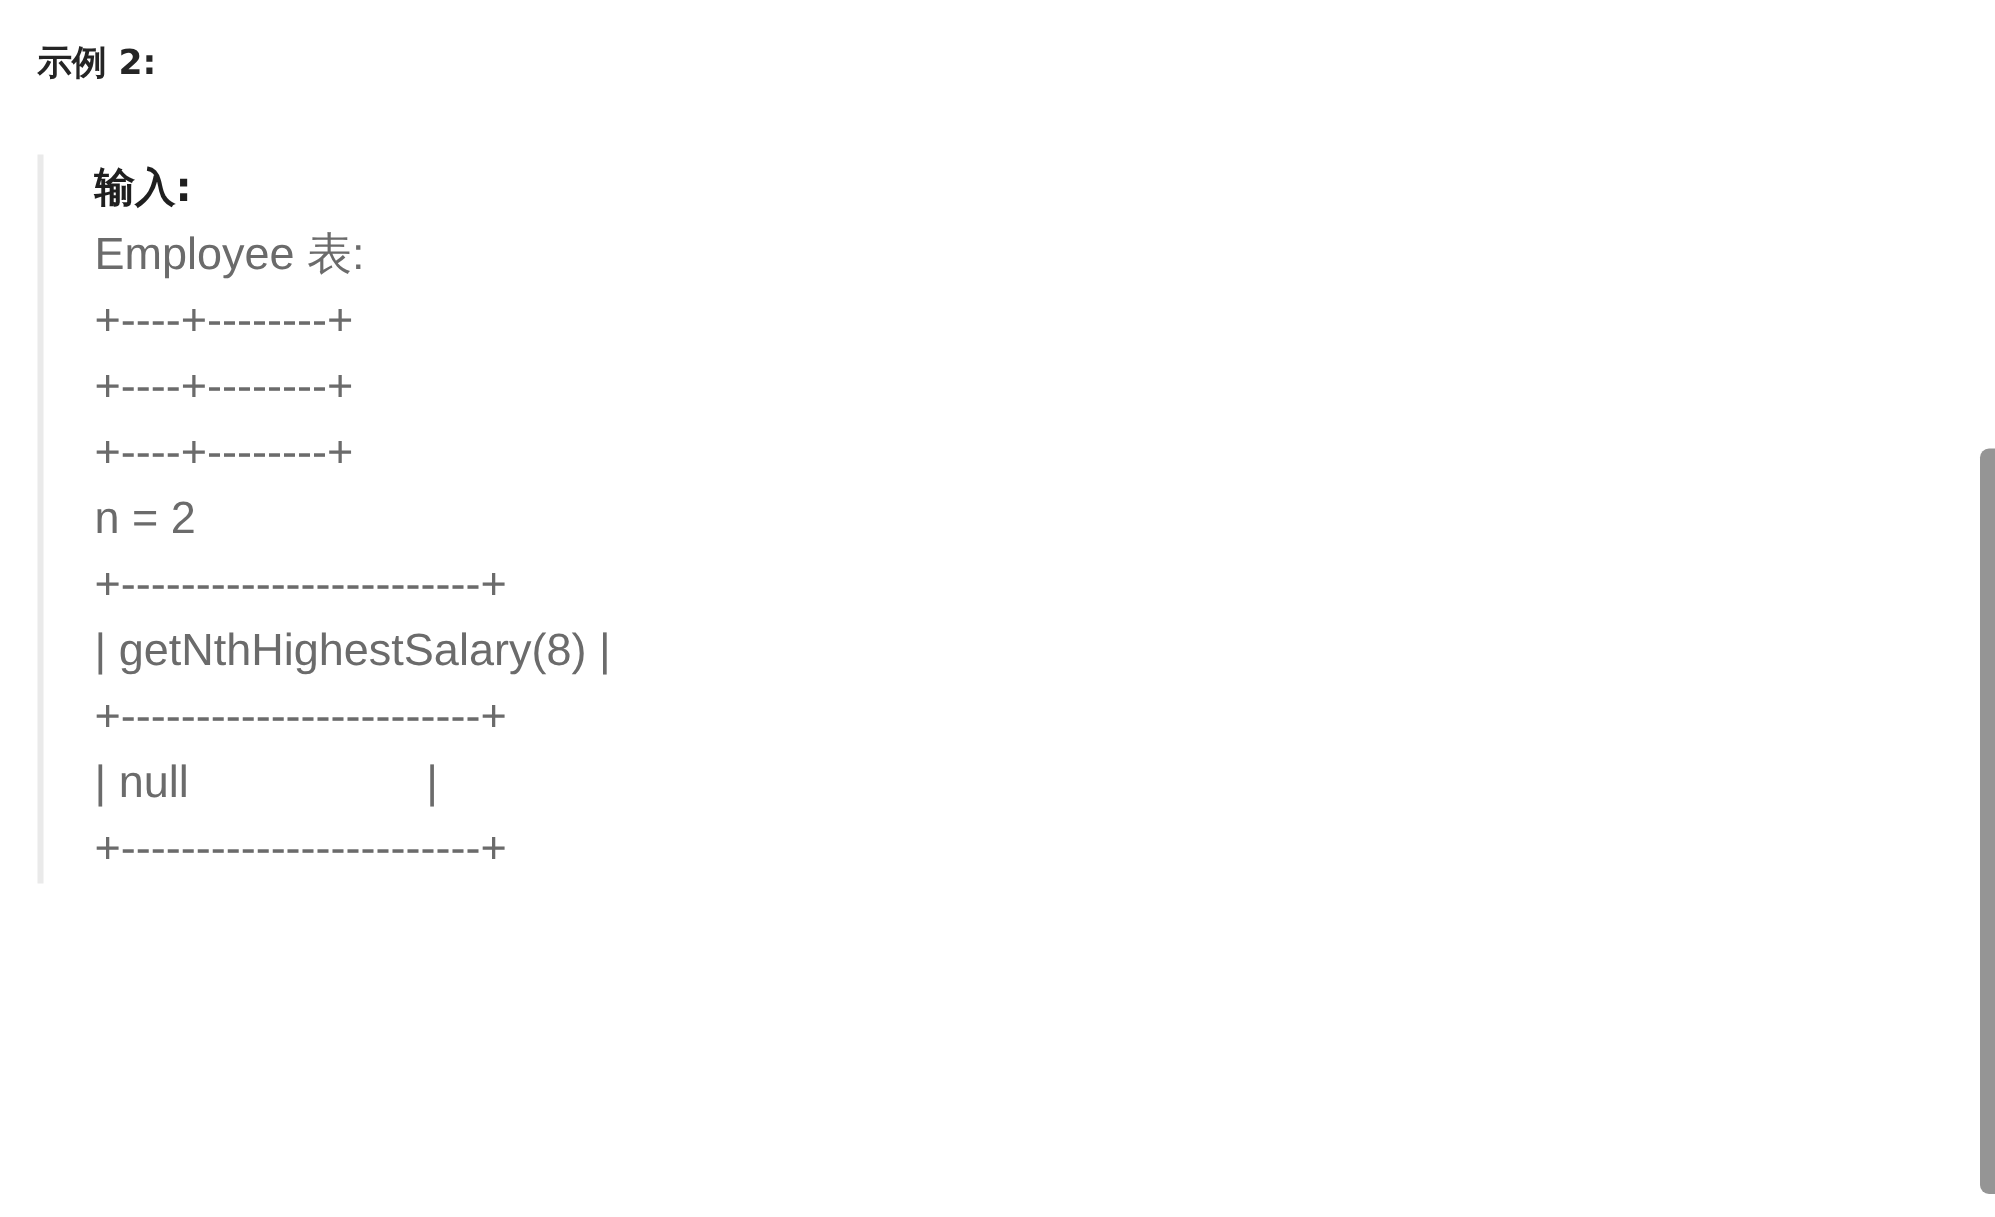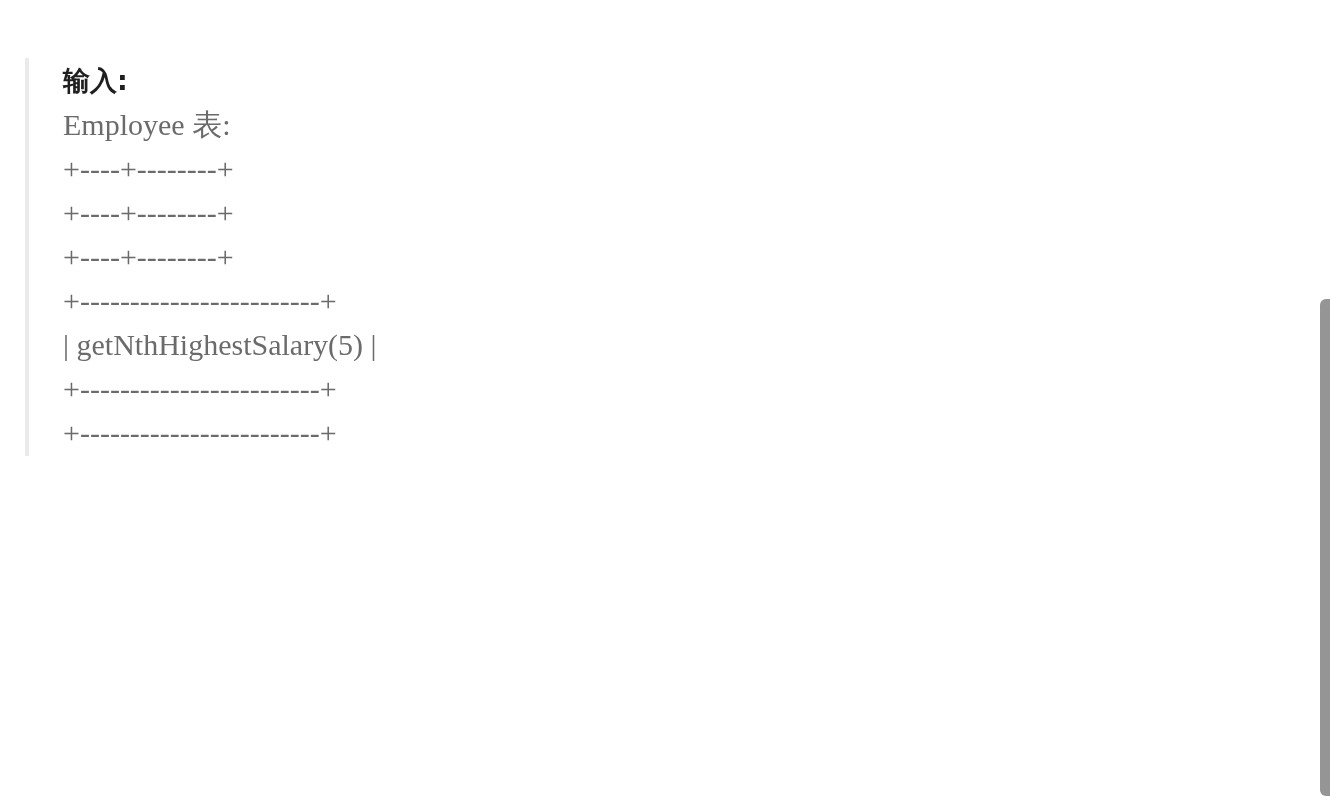--- a/index.html
+++ b/index.html
@@ -19,26 +19,26 @@
   }
   .example-title {
     font-size: 23px;
     line-height: 32px;
     font-weight: 700;
     color: #252525;
     font-family: "DejaVu Sans", "Liberation Sans", sans-serif;
     white-space: pre;
   }
   .example-block {
-    margin-top: 32px;
+    margin-top: 45px;
     border-left: 4px solid #eaeaea;
     padding: 1px 0 1px 34px;
   }
   .code-line {
-    font-family: Liberation Serif, serif;
+    font-family: Liberation Sans, sans-serif;
     font-size: 30px;
     line-height: 44px;
     color: #6b6b6b;
     white-space: pre;
   }
   .code-label {
     font-family: "DejaVu Sans", "Liberation Sans", sans-serif;
     font-size: 27px;
     line-height: 44px;
     font-weight: 700;
@@ -53,32 +53,35 @@
     height: 497px;
     background: #959595;
     border-radius: 6px 0 0 6px;
   }
 </style>
 </head>
 <body>
 
 <div class="content">
 
+  <div class="example-title">示例 2:</div>
 
   <div class="example-block">
 
     <div class="code-label">输入:</div>
 
     <div class="code-line">Employee 表:</div>
     <div class="code-line">+----+--------+</div>
     <div class="code-line">+----+--------+</div>
     <div class="code-line">+----+--------+</div>
+    <div class="code-line">n = 2</div>
 
 
     <div class="code-line">+------------------------+</div>
-    <div class="code-line">| getNthHighestSalary(5) |</div>
+    <div class="code-line">| getNthHighestSalary(8) |</div>
     <div class="code-line">+------------------------+</div>
+    <div class="code-line">| null                   |</div>
     <div class="code-line">+------------------------+</div>
 
   </div>
 </div>
 
 <div class="scrollbar-thumb"></div>
 
 </body></html>

